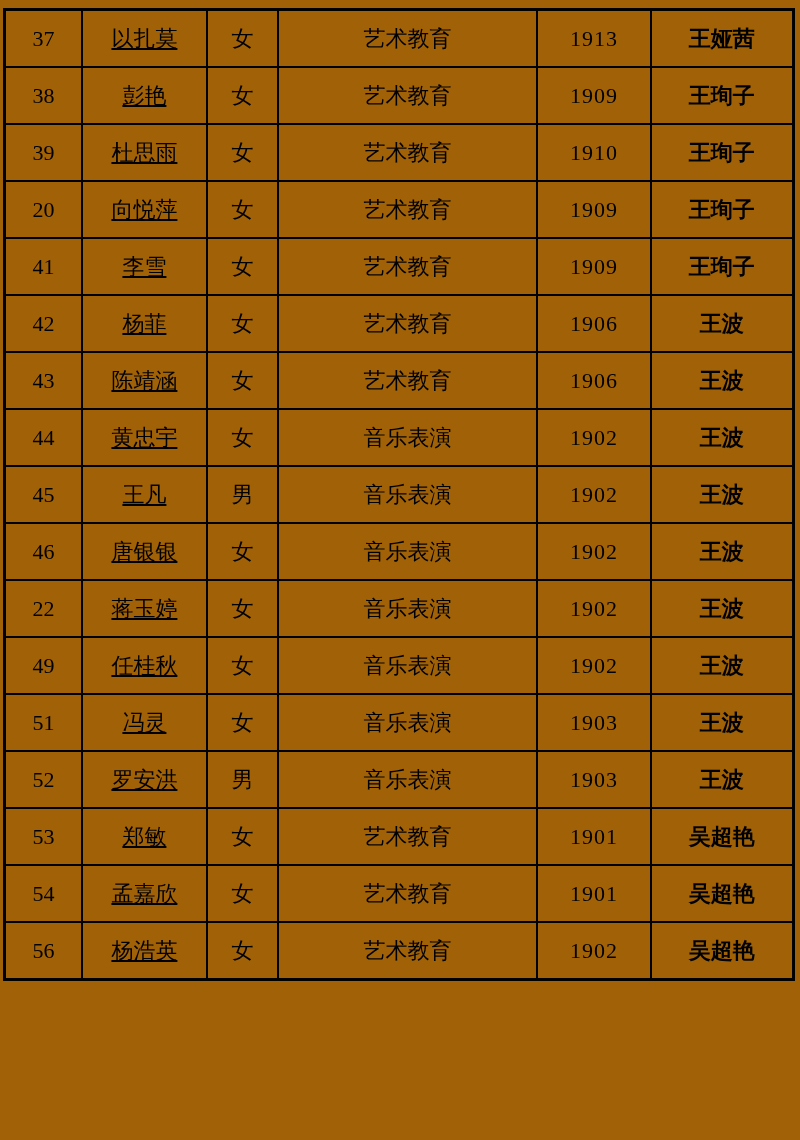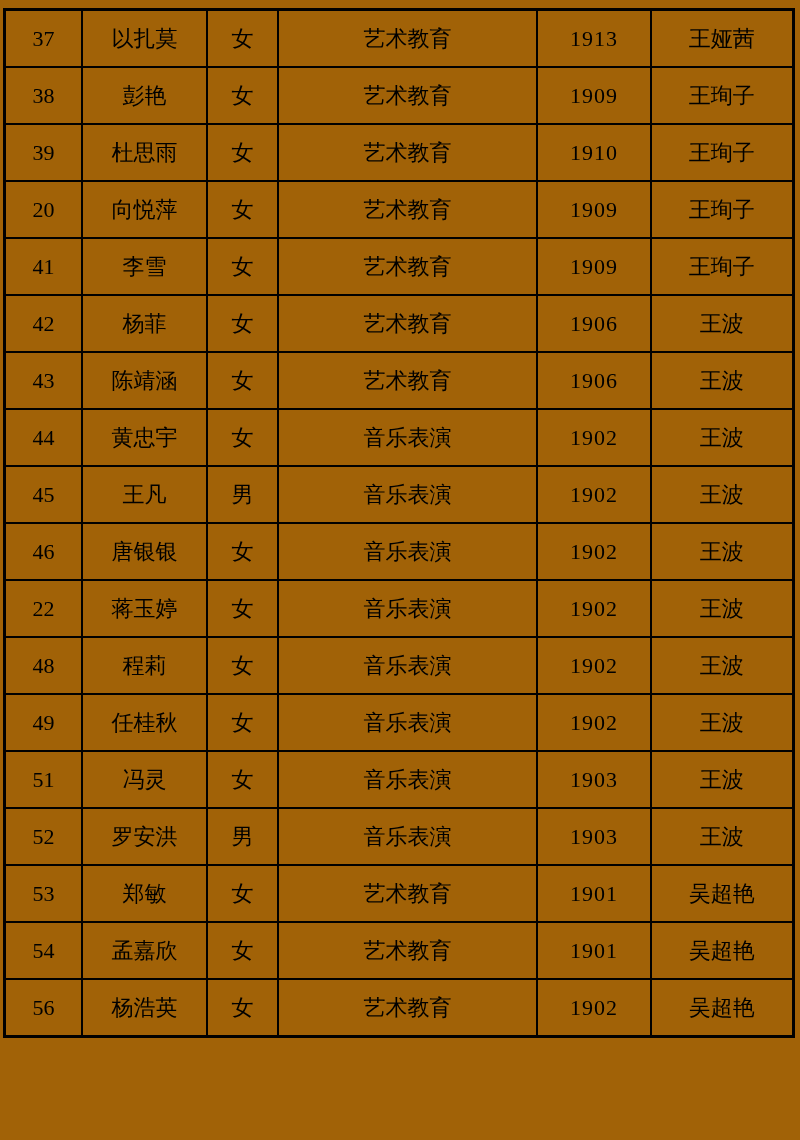--- a/index.html
+++ b/index.html
@@ -29,25 +29,25 @@
     text-align: center;
     vertical-align: middle;
     height: 55px;
     padding: 0;
     font-size: 22px;
     line-height: 1;
     white-space: nowrap;
     overflow: hidden;
   }
   td.c0 { width: 74px;  font-size: 20px; }
-  td.c1 { width: 122px; }
+  td.c1 { width: 122px; text-decoration: underline; }
   td.c2 { width: 68px;  }
   td.c3 { width: 255px; margin-left: 16px; }
   td.c4 { width: 110px; font-size: 20px; letter-spacing: 1px; }
-  td.c5 { width: 139px; }
+  td.c5 { width: 139px; font-weight: bold; }
 </style>
 </head>
 <body>
 
 <div class="page">
   <table class="roster">
     <tbody>
         <tr>
           <td class="c0">37</td>
           <td class="c1">以扎莫</td>
@@ -130,28 +130,20 @@
         </tr>
         <tr>
           <td class="c0">22</td>
           <td class="c1">蒋玉婷</td>
           <td class="c2">女</td>
           <td class="c3">音乐表演</td>
           <td class="c4">1902</td>
           <td class="c5">王波</td>
         </tr>
         <tr>
-          <td class="c0">48</td>
-          <td class="c1">程莉</td>
-          <td class="c2">女</td>
-          <td class="c3">音乐表演</td>
-          <td class="c4">1902</td>
-          <td class="c5">王波</td>
-        </tr>
-        <tr>
           <td class="c0">49</td>
           <td class="c1">任桂秋</td>
           <td class="c2">女</td>
           <td class="c3">音乐表演</td>
           <td class="c4">1902</td>
           <td class="c5">王波</td>
         </tr>
         <tr>
           <td class="c0">51</td>
           <td class="c1">冯灵</td>

